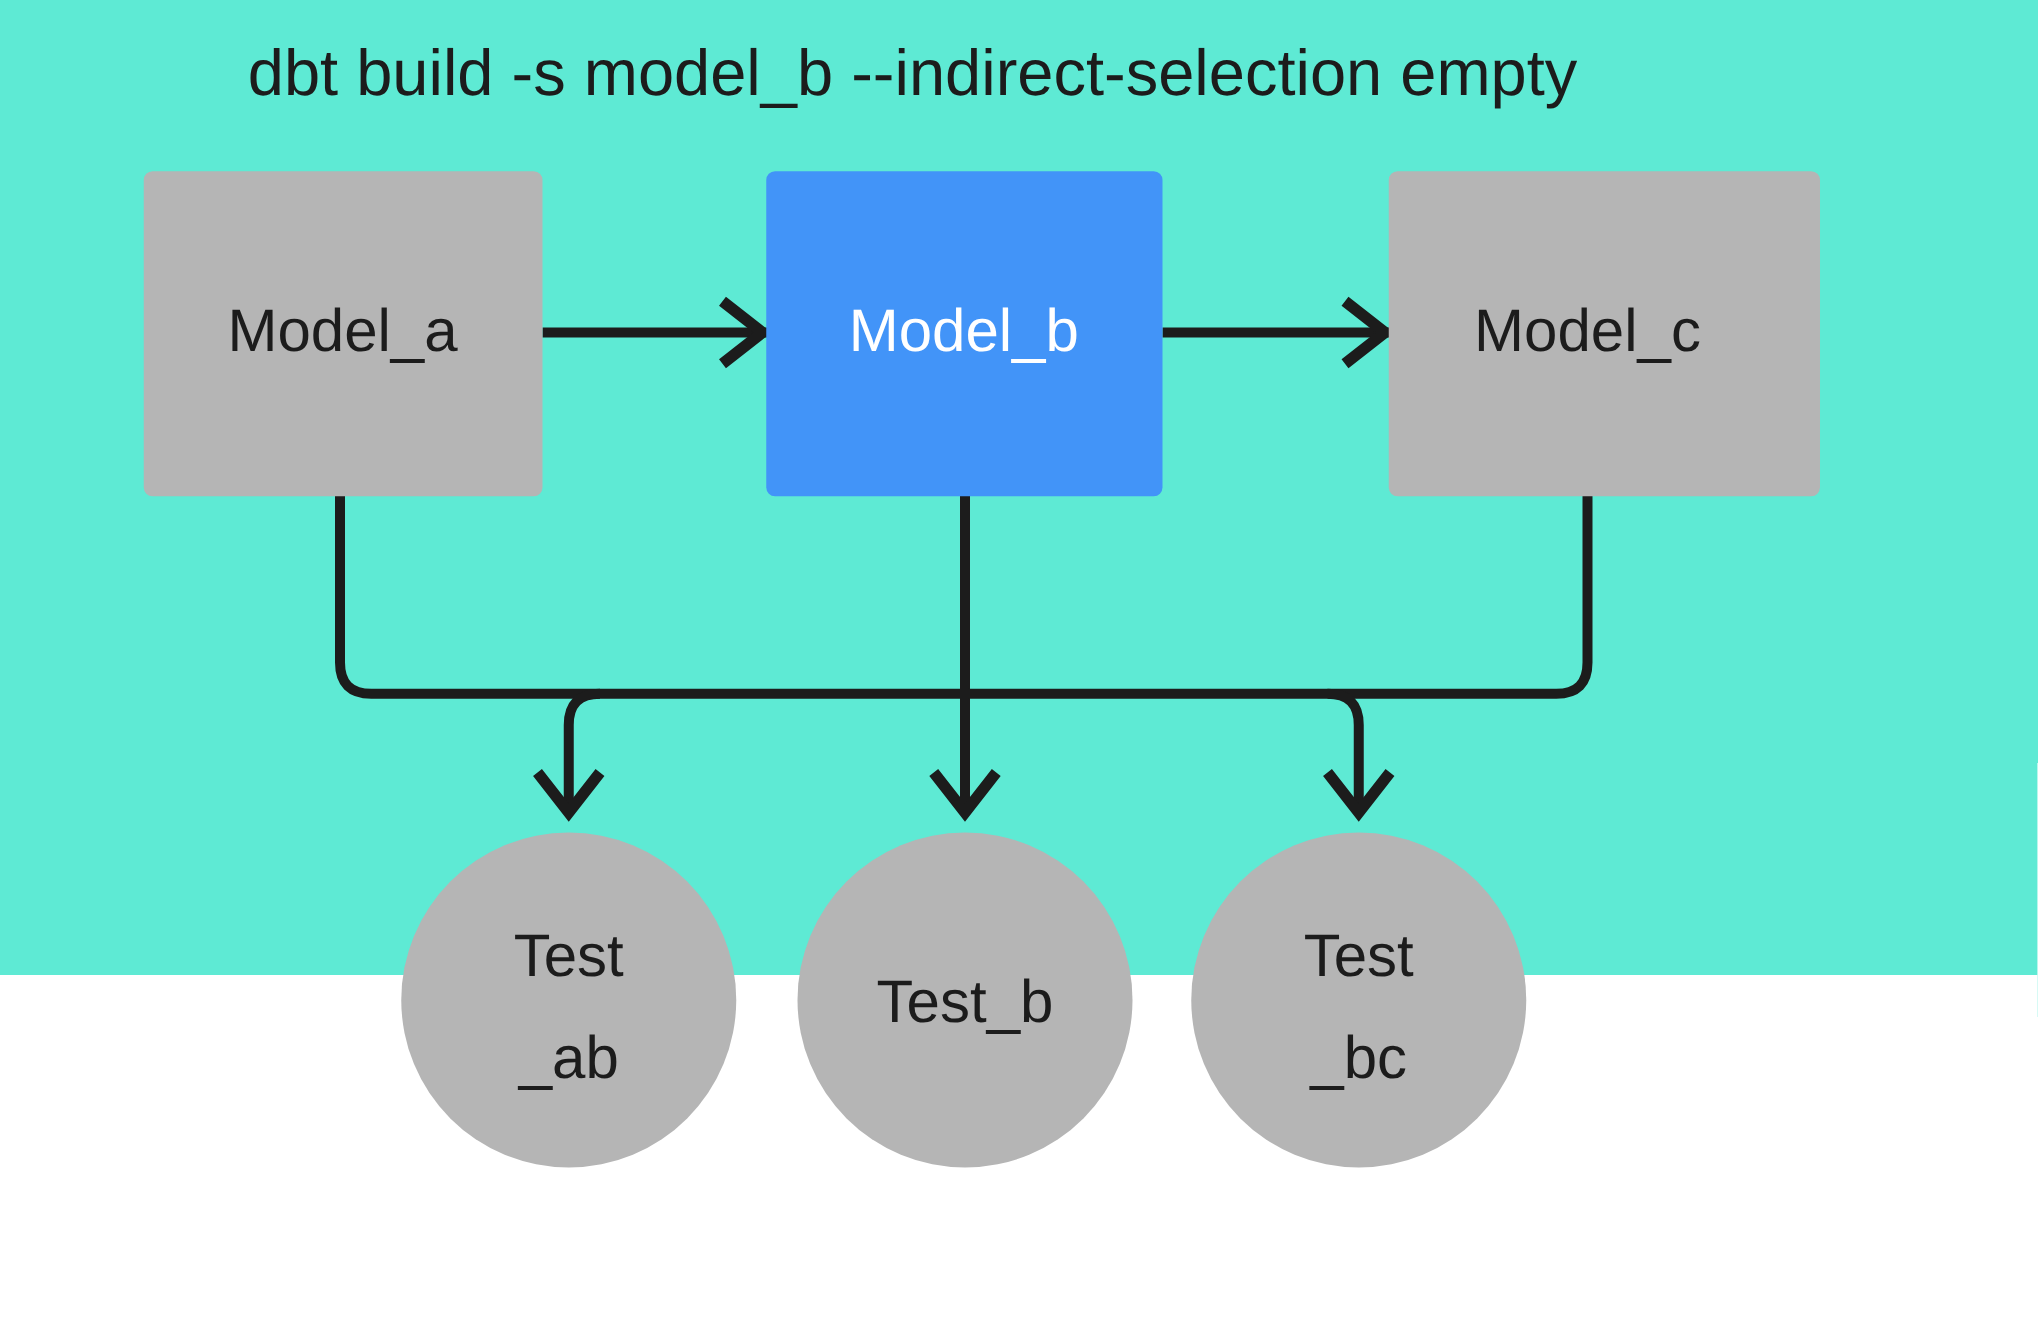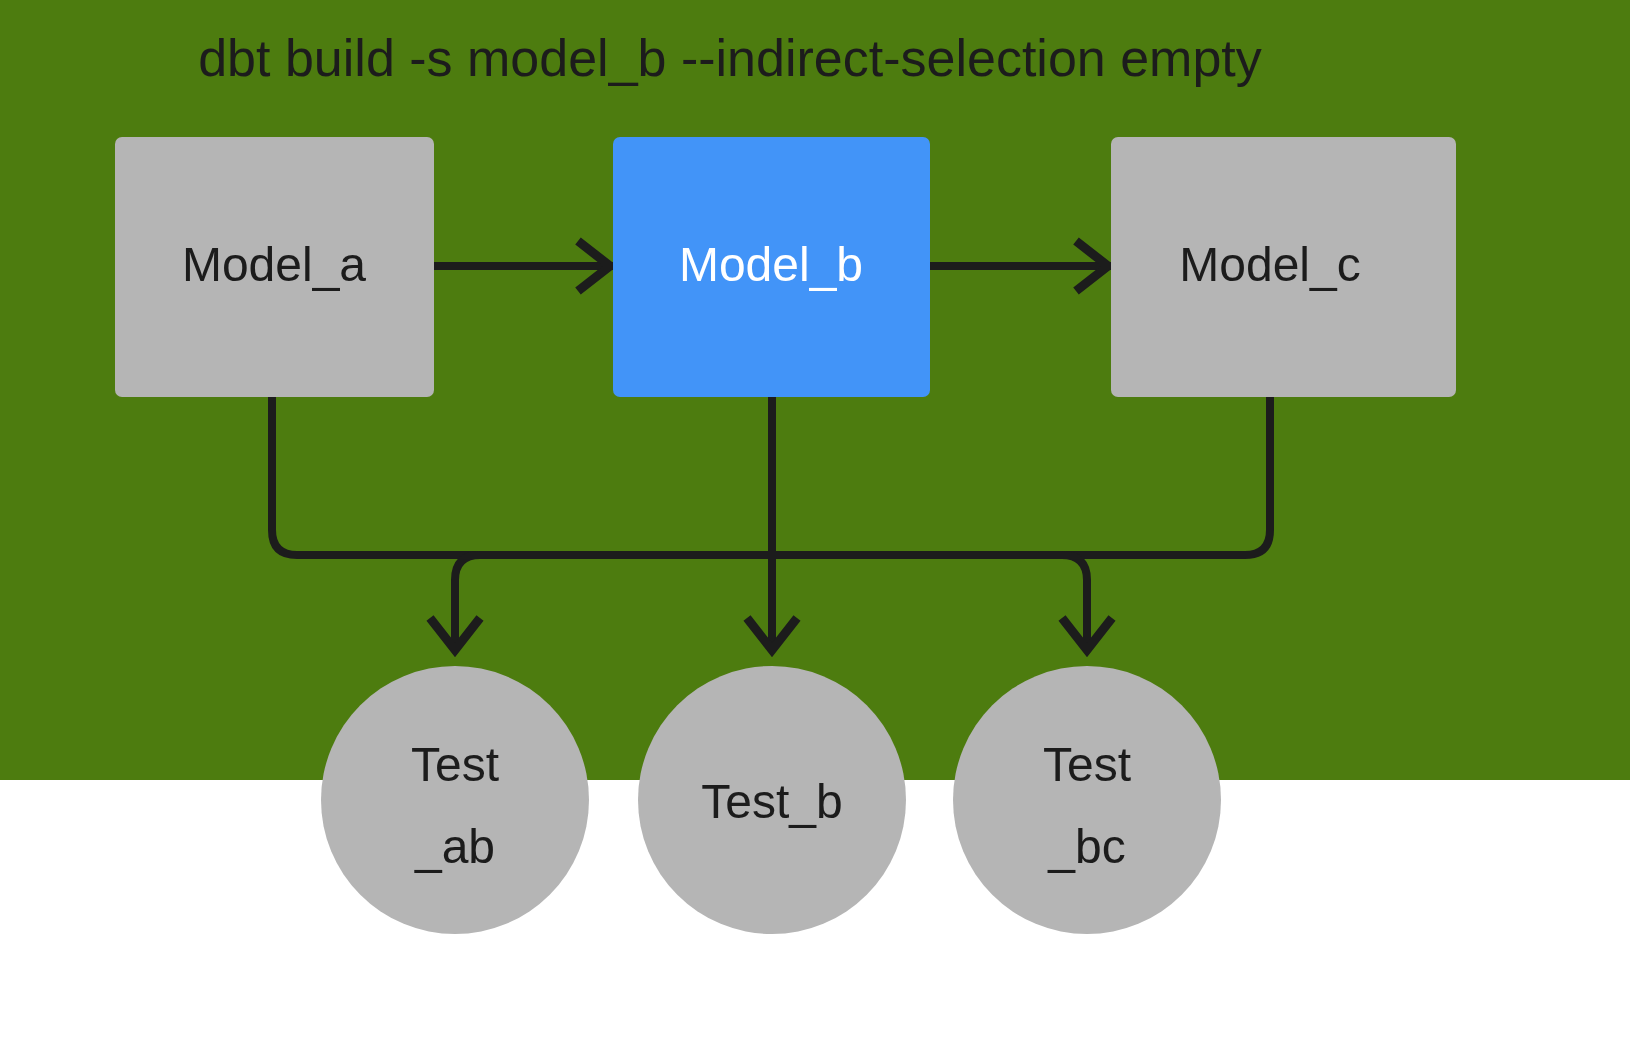--- a/index.html
+++ b/index.html
@@ -10,21 +10,21 @@
   body {
     width: 1630px;
     height: 1060px;
     font-family: "Liberation Sans", sans-serif;
     overflow: hidden;
   }
   #stage {
     position: relative;
     width: 1630px;
     height: 780px;
-    background: #4d7c0f;
+    background: #5eead4;
   }
   #diagram-svg {
     position: absolute;
     left: 0;
     top: 0;
     width: 1630px;
     height: 1060px;
     display: block;
   }
   .node-label {

